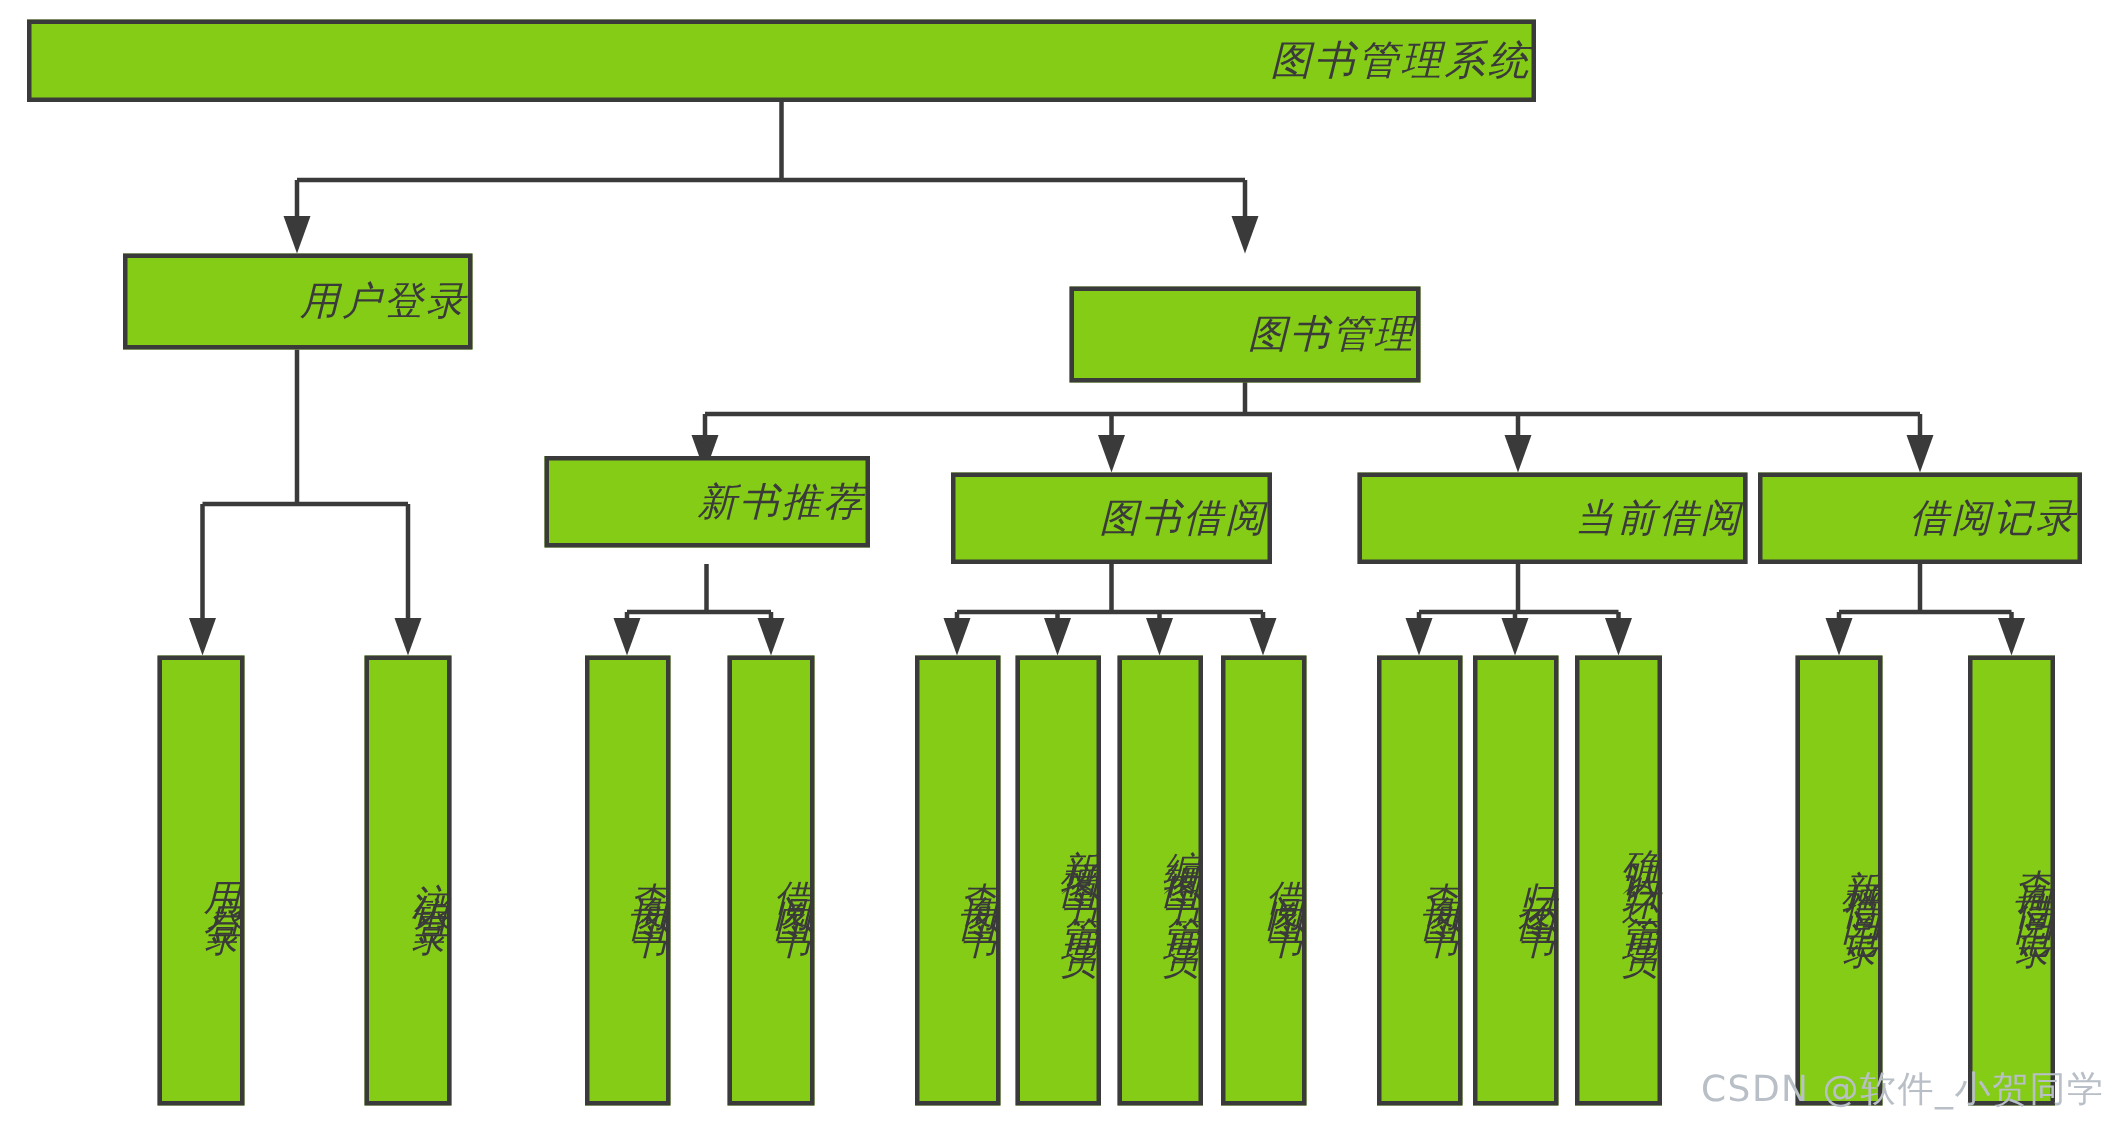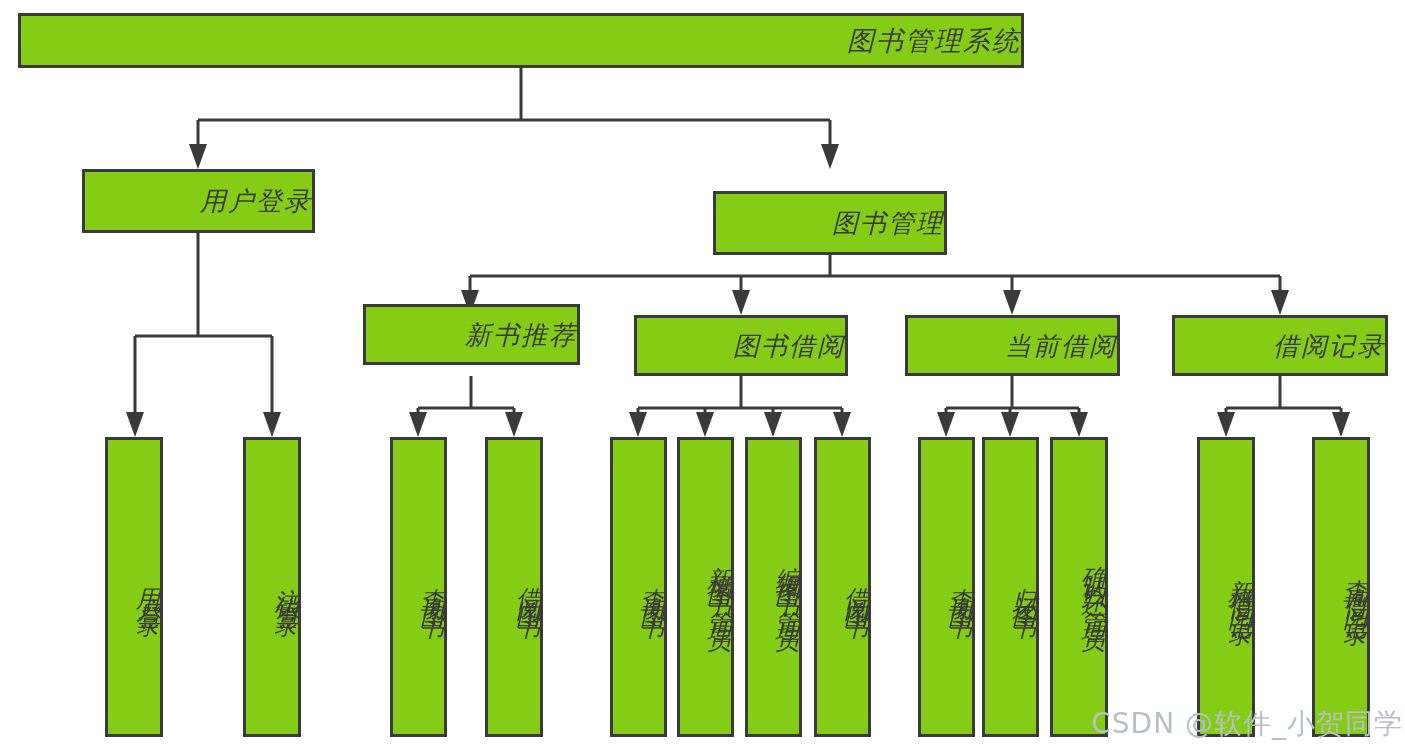--- a/index.html
+++ b/index.html
@@ -60,21 +60,21 @@
     text-orientation:mixed;
     font-size:24px;
     line-height:1;
     letter-spacing:9px;
     white-space:nowrap;
   }
   .watermark{
     position:absolute;
     right:2px;
     bottom:6px;
-    font-size:28px;
+    font-size:24px;
     line-height:1.2;
     color:var(--watermark);
     letter-spacing:1px;
     white-space:nowrap;
     z-index:5;
   }
 </style>
 </head>
 <body>
 
@@ -133,21 +133,21 @@
   <div class="box h" style="left:713px;top:169px;width:234px;height:64px;margin-top:22px;">
     <span>图书管理</span>
   </div>
 
   <div class="box h" style="left:363px;top:304px;width:217px;height:61px;">
     <span>新书推荐</span>
   </div>
   <div class="box h" style="left:634px;top:315px;width:214px;height:61px;">
     <span>图书借阅</span>
   </div>
-  <div class="box h" style="left:905px;top:315px;width:215px;height:61px;">
+  <div class="box h" style="left:905px;top:315px;width:260px;height:61px;">
     <span>当前借阅</span>
   </div>
   <div class="box h" style="left:1172px;top:315px;width:216px;height:61px;">
     <span>借阅记录</span>
   </div>
 
   <div class="box v" style="left:105px;top:437px;width:58px;height:300px;">
     <span>用户登录</span>
   </div>
   <div class="box v" style="left:243px;top:437px;width:58px;height:300px;">

